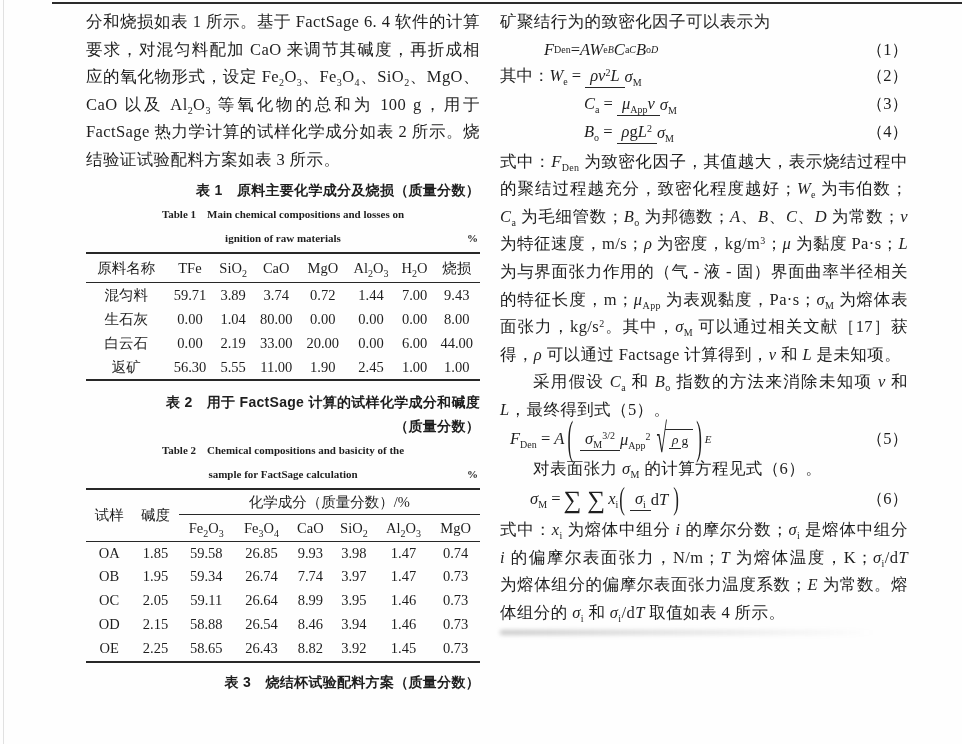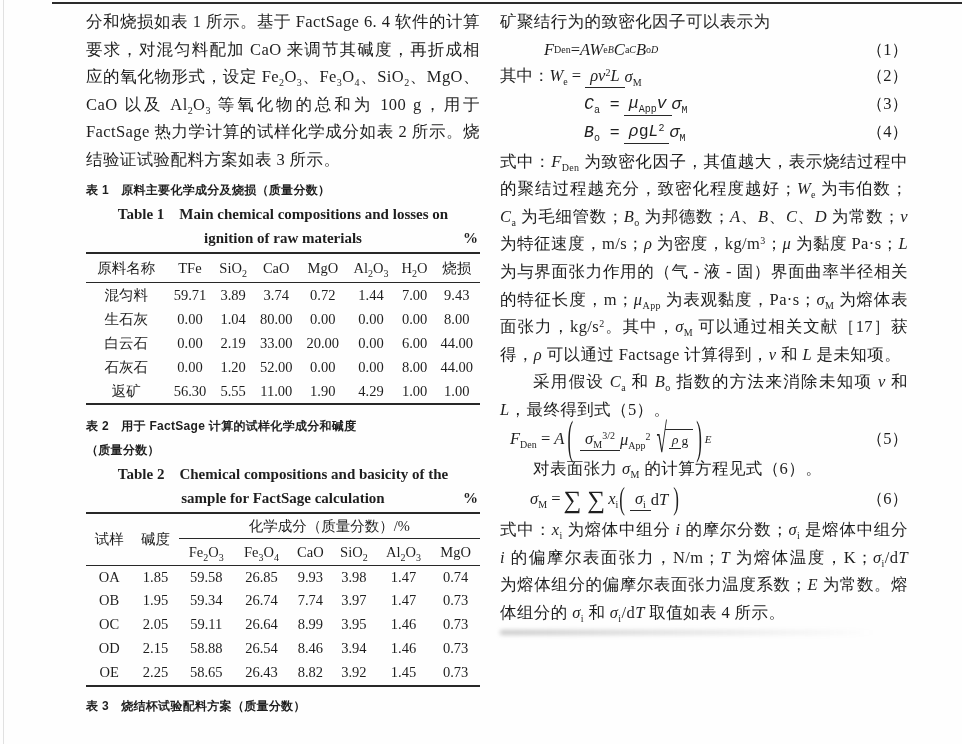--- a/index.html
+++ b/index.html
@@ -10,22 +10,22 @@
   .cols{position:absolute;left:86px;top:8px;width:822px;display:flex;gap:20px;}
   .col{min-width:0;}
   .col.left{width:394px;flex:none;}
   .col.right{flex:1;}
   .body-text{margin:0;font-size:16.5px;line-height:27.6px;text-align:justify;letter-spacing:0.4px;}
   .indent{text-indent:2em;}
   i{font-style:italic;}
   sub{font-size:10px;vertical-align:-4px;line-height:0;}
   sup{font-size:10px;vertical-align:5px;line-height:0;}
   
-  .cap-zh{font-family:"Liberation Sans","DejaVu Sans",sans-serif;font-weight:700;font-size:12px;line-height:24px;text-align:left;letter-spacing:0.3px;}
-  .cap-en{font-weight:700;font-size:15px;line-height:24px;text-align:center;}
+  .cap-zh{font-family:"Liberation Sans","DejaVu Sans",sans-serif;font-weight:700;font-size:14px;line-height:24px;text-align:right;letter-spacing:0.3px;}
+  .cap-en{font-weight:700;font-size:11px;line-height:24px;text-align:center;}
   .cap-rel{position:relative;}
   .unit{position:absolute;right:2px;top:0;font-weight:700;}
   .capwrap{margin-top:4px;}
   
   table.sci{width:100%;border-collapse:collapse;border-top:2px solid #282828;border-bottom:2px solid #282828;font-size:14.5px;table-layout:auto;margin-top:2px;}
   table.sci th,table.sci td{text-align:center;font-weight:400;padding:0 1px;line-height:24px;white-space:nowrap;}
   table.t1 thead th{border-bottom:1.4px solid #282828;line-height:28px;}
   table.t2 th.side{border-bottom:1.4px solid #282828;line-height:24px;}
   table.t2 th.span-h{border-bottom:1.1px solid #282828;line-height:24px;}
   table.t2 tr.h2 th{border-bottom:1.4px solid #282828;line-height:26px;}
@@ -40,21 +40,21 @@
   .frac .fd{padding-top:1px;}
   .frac.mini{font-size:13.5px;line-height:16px;margin:0 1px;}
   .frac.mini .fn{padding:0 3px 0;}
   .sum{font-size:25px;font-style:normal;margin:0 3px;position:relative;top:1px;}
   .bp{display:inline-block;transform:scaleY(1.9);font-size:17px;margin:0 1px;}
   .bp.big{transform:scaleY(2.7);margin:0 3px;}
   .expo{font-size:11px;vertical-align:18px;}
   .rad{display:inline-block;transform:scaleY(2.15);font-size:19px;margin:0 -2px 0 2px;}
   .sqrtbox{display:inline-flex;border-top:1.5px solid #282828;padding:2px 4px 0 3px;align-items:center;}
   .ind-a{margin-left:44px;}
-  .ind-b{margin-left:84px;font-family:Liberation Mono, monospace;}
+  .ind-b{margin-left:84px;}
   .ind-c{margin-left:10px;}
   .ind-d{margin-left:30px;}
   .smudge{height:5px;margin-top:3px;width:92%;background:linear-gradient(90deg,rgba(100,100,100,.35),rgba(100,100,100,.1) 70%,rgba(100,100,100,0));filter:blur(2px);border-radius:2px;}
 </style>
 </head>
 <body>
 
 <div class="page">
   <div class="left-edge"></div>
   <div class="top-rule"></div>
@@ -112,36 +112,26 @@
               <td>白云石</td>
               <td>0.00</td>
               <td>2.19</td>
               <td>33.00</td>
               <td>20.00</td>
               <td>0.00</td>
               <td>6.00</td>
               <td>44.00</td>
             </tr>
             <tr>
-              <td>石灰石</td>
-              <td>0.00</td>
-              <td>1.20</td>
-              <td>52.00</td>
-              <td>0.00</td>
-              <td>0.00</td>
-              <td>8.00</td>
-              <td>44.00</td>
-            </tr>
-            <tr>
               <td>返矿</td>
               <td>56.30</td>
               <td>5.55</td>
               <td>11.00</td>
               <td>1.90</td>
-              <td>4.29</td>
+              <td>2.45</td>
               <td>1.00</td>
               <td>1.00</td>
             </tr>
           </tbody>
       </table>
 
       <div class="capwrap" style="margin-top:9px;">
         <div class="cap-zh">表 2　用于 FactSage 计算的试样化学成分和碱度</div>
         <div class="cap-zh">（质量分数）</div>
         <div class="cap-en">Table 2　Chemical compositions and basicity of the</div>

